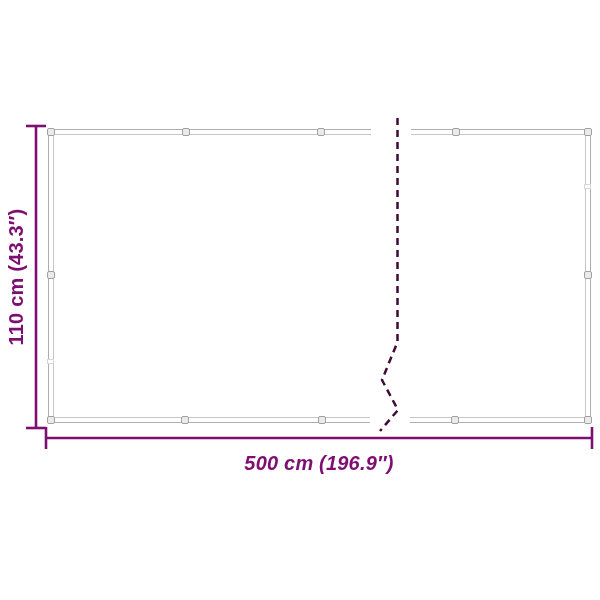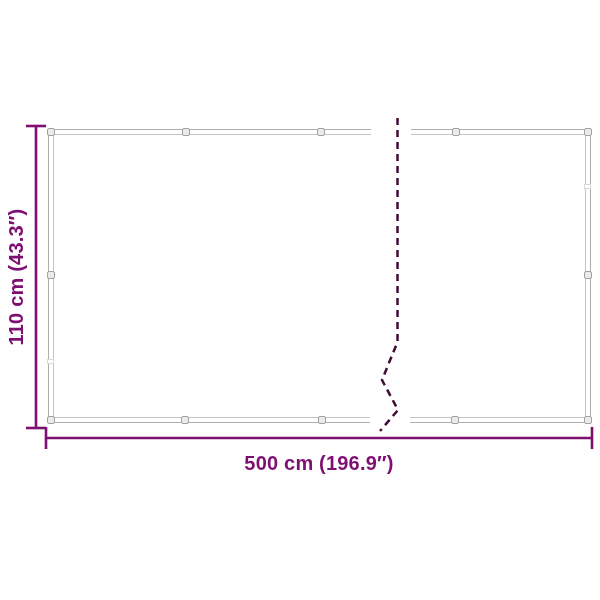--- a/index.html
+++ b/index.html
@@ -31,20 +31,21 @@
     font-size: 20px;
     font-weight: 700;
     letter-spacing: 0.2px;
     white-space: nowrap;
   }
   .dim-label-width {
     left: 46px;
     top: 452px;
     width: 546px;
     text-align: center;
+    font-style: italic;
   }
   .dim-label-height {
     width: 320px;
     height: 30px;
     line-height: 30px;
     left: -144px;
     top: 262px;
     text-align: center;
     transform: rotate(-90deg);
   }

